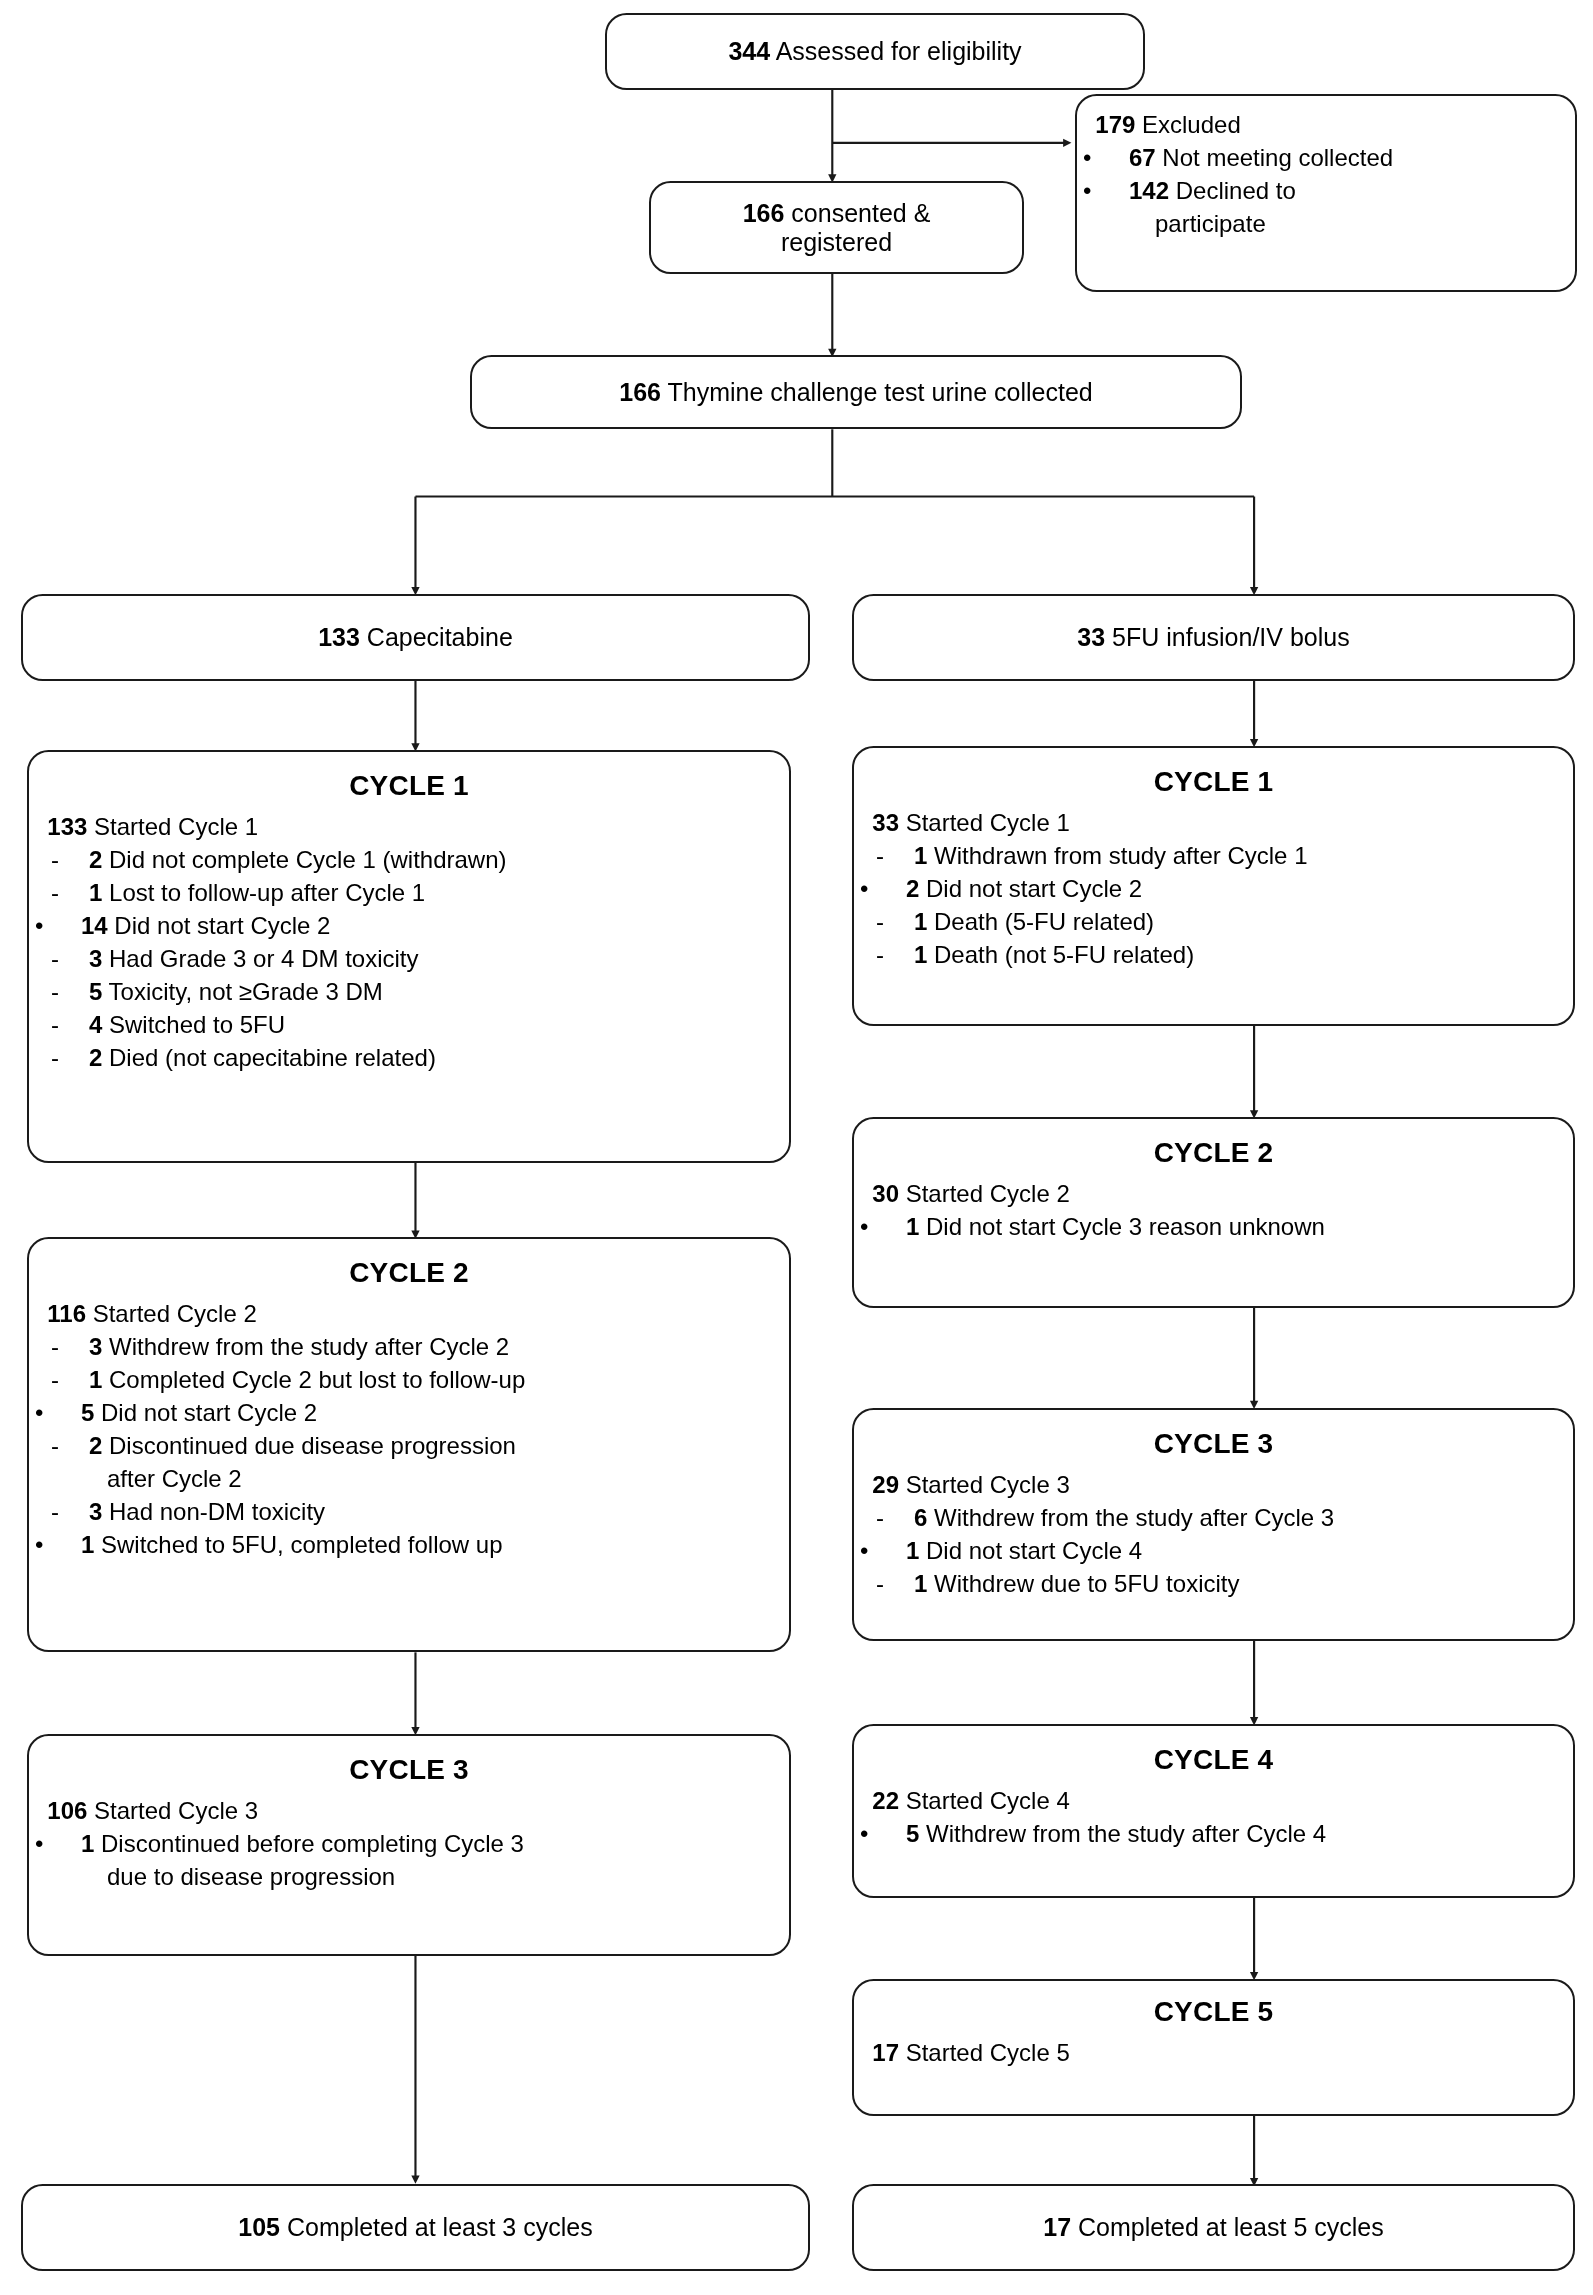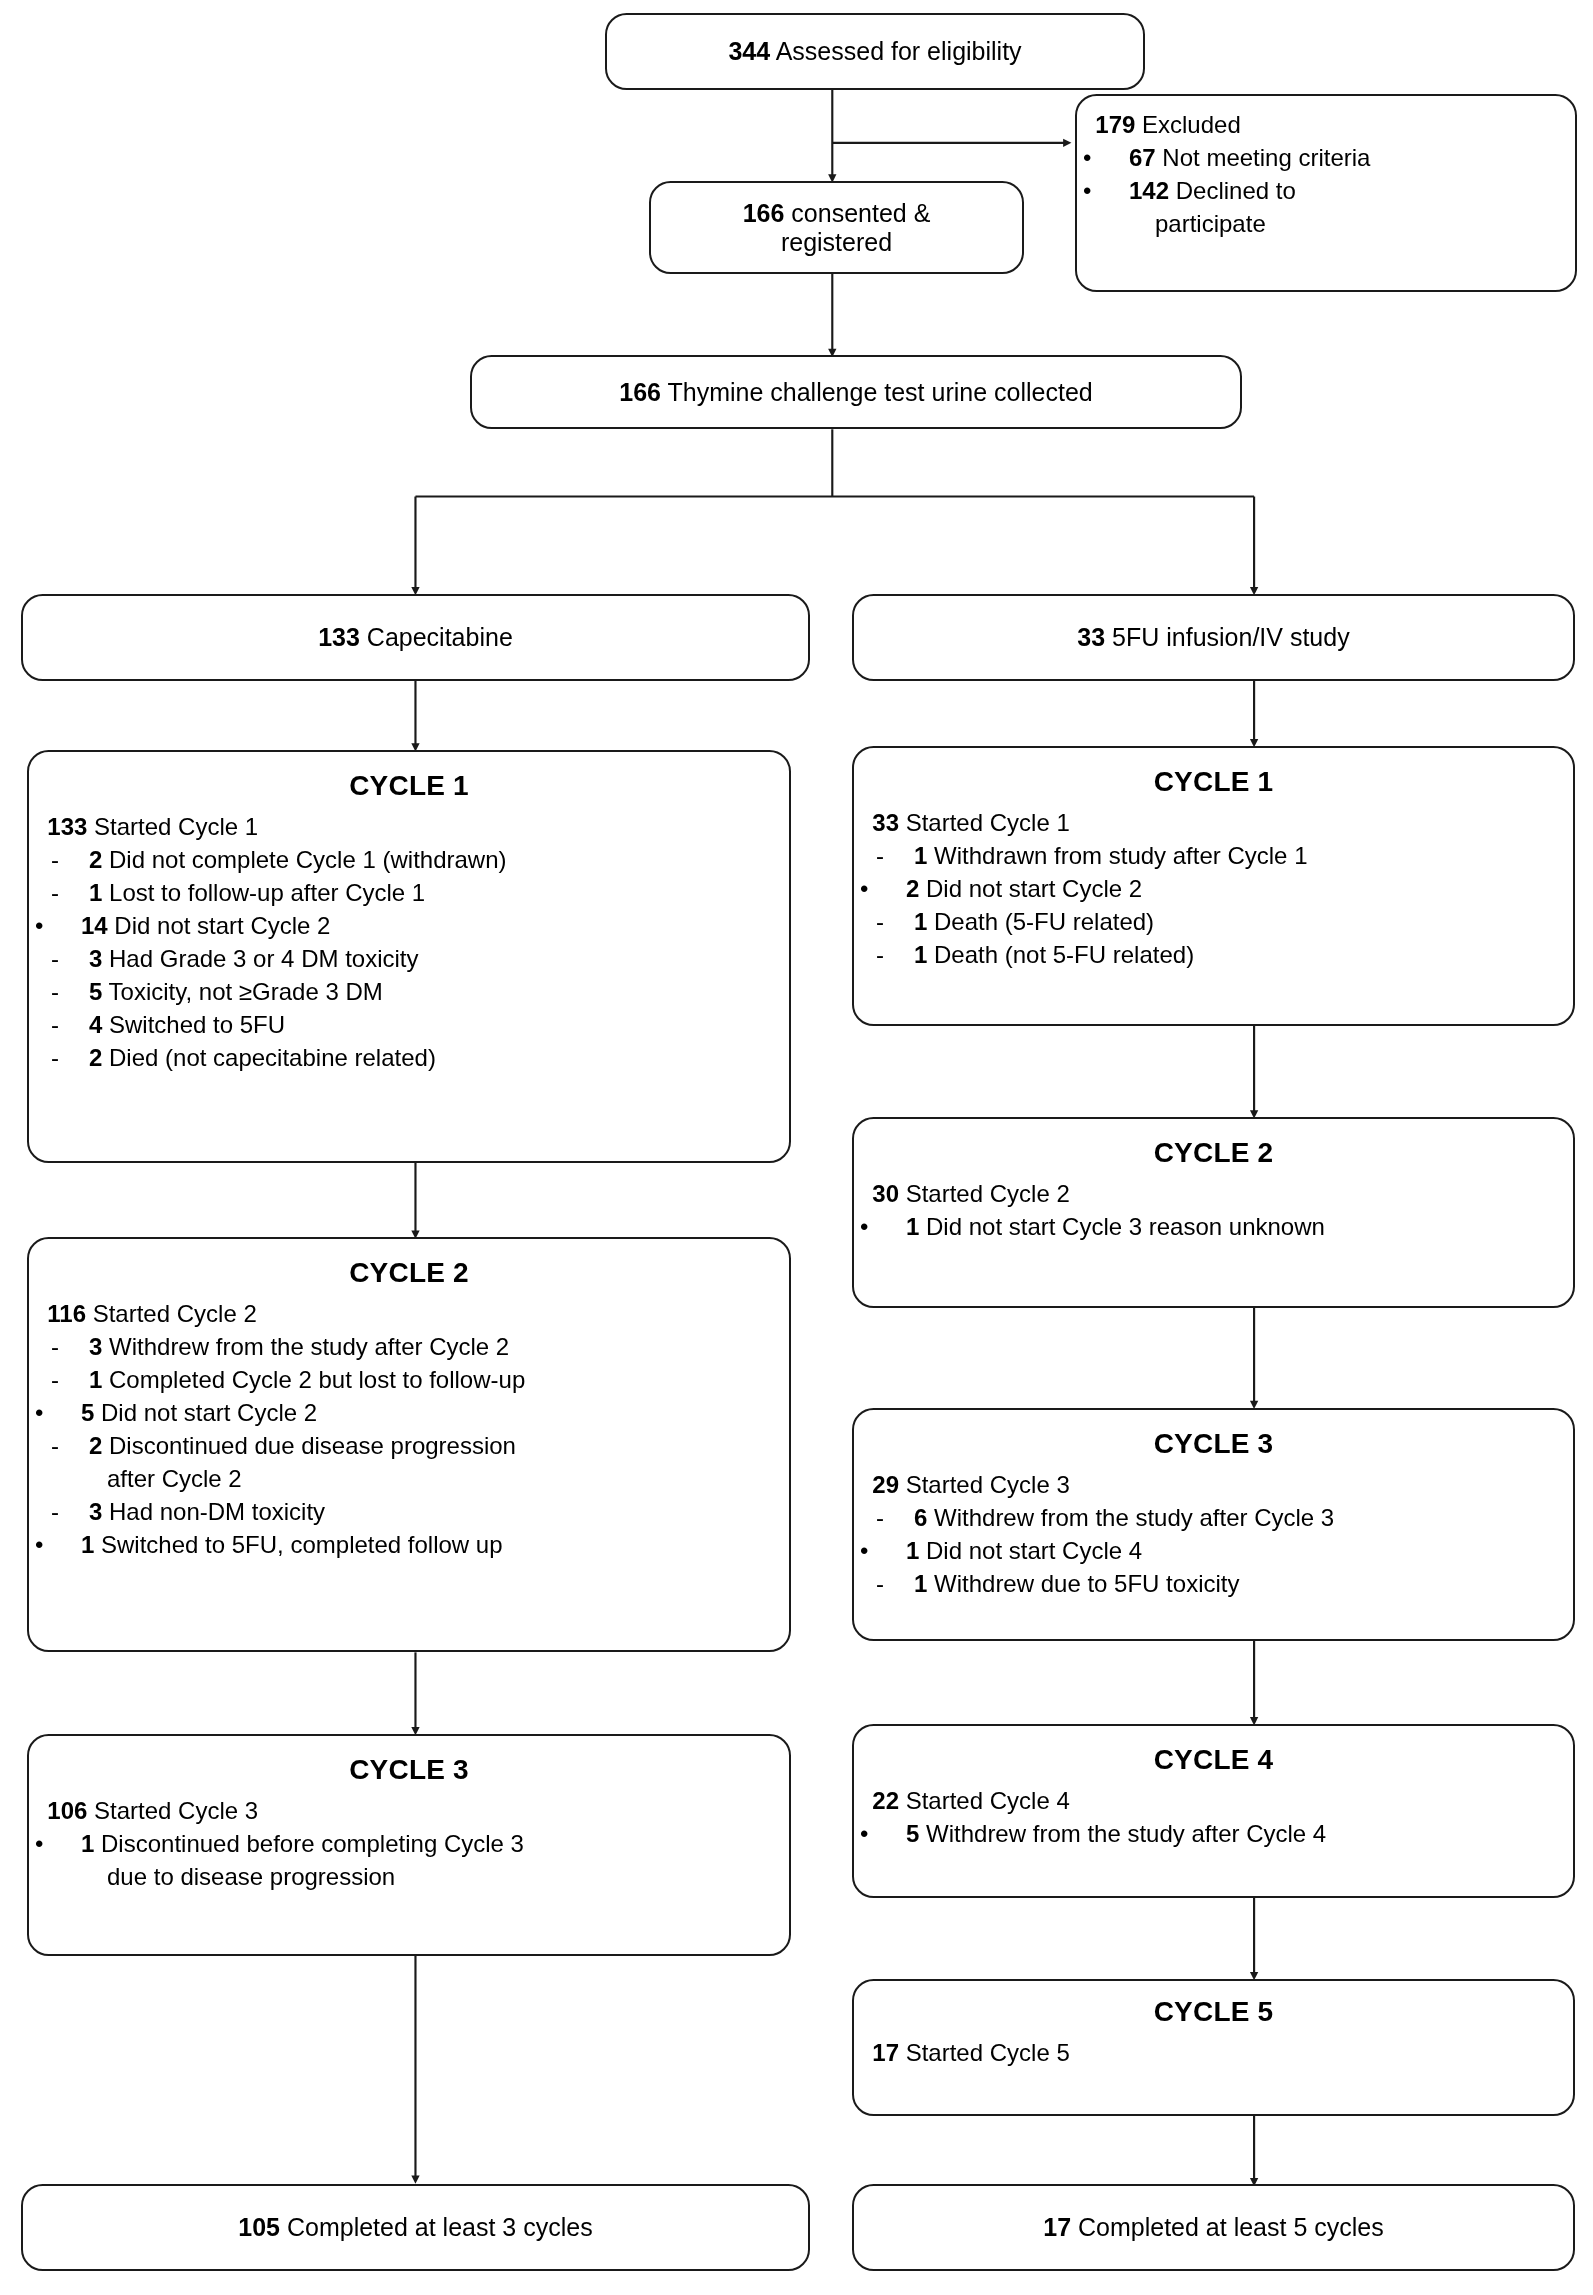--- a/index.html
+++ b/index.html
@@ -81,21 +81,21 @@
       <b>344</b><span> Assessed for eligibility</span>
     </div>
   </div>
 
   <div class="node" style="left:1075px;top:94px;width:502px;height:198px;">
     <div class="lines">
       <div class="ln lvl0">
         <b>179</b><span> Excluded</span>
       </div>
       <div class="ln bullet">
-        <span class="bul">•</span><b>67</b><span> Not meeting criteria</span>
+        <span class="bul">•</span><b>67</b><span> Not meeting collected</span>
       </div>
       <div class="ln bullet">
         <span class="bul">•</span><b>142</b><span> Declined to</span>
       </div>
       <div class="ln cont">participate</div>
     </div>
   </div>
 
   <div class="node ctr" style="left:649px;top:181px;width:375px;height:93px;">
     <div class="bigctr">
@@ -111,21 +111,21 @@
   </div>
 
   <div class="node ctr" style="left:21px;top:594px;width:789px;height:87px;">
     <div class="bigctr">
       <b>133</b><span> Capecitabine</span>
     </div>
   </div>
 
   <div class="node ctr" style="left:852px;top:594px;width:723px;height:87px;">
     <div class="bigctr">
-      <b>33</b><span> 5FU infusion/IV study</span>
+      <b>33</b><span> 5FU infusion/IV bolus</span>
     </div>
   </div>
 
   <div class="node" style="left:27px;top:750px;width:764px;height:413px;">
     <div class="title" style="padding-top:18px;">CYCLE 1</div>
     <div class="lines lines-left-cycle1" style="position:relative;padding-top:5px;">
         <div class="ln lvl0"><b>133</b><span> Started Cycle 1</span></div>
         <div class="ln dash"><span class="dsh">-</span><b>2</b><span> Did not complete Cycle 1 (withdrawn)</span></div>
         <div class="ln dash"><span class="dsh">-</span><b>1</b><span> Lost to follow-up after Cycle 1</span></div>
         <div class="ln bullet"><span class="bul">•</span><b>14</b><span> Did not start Cycle 2</span></div>

